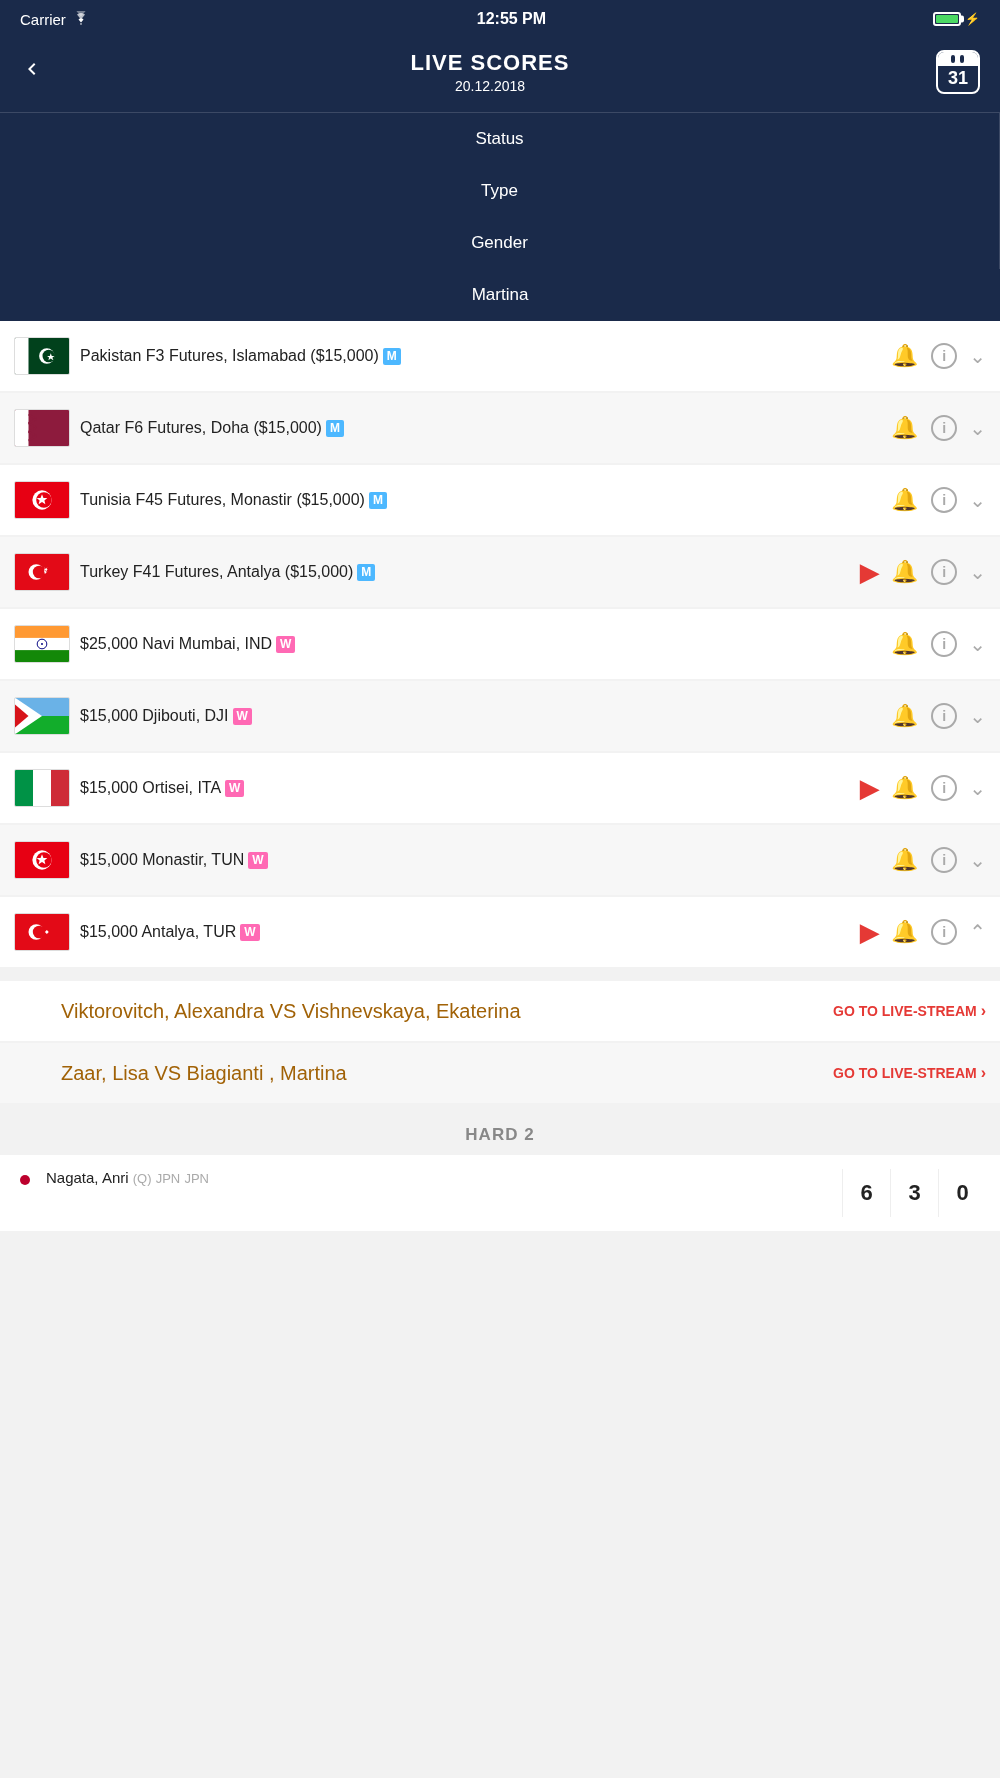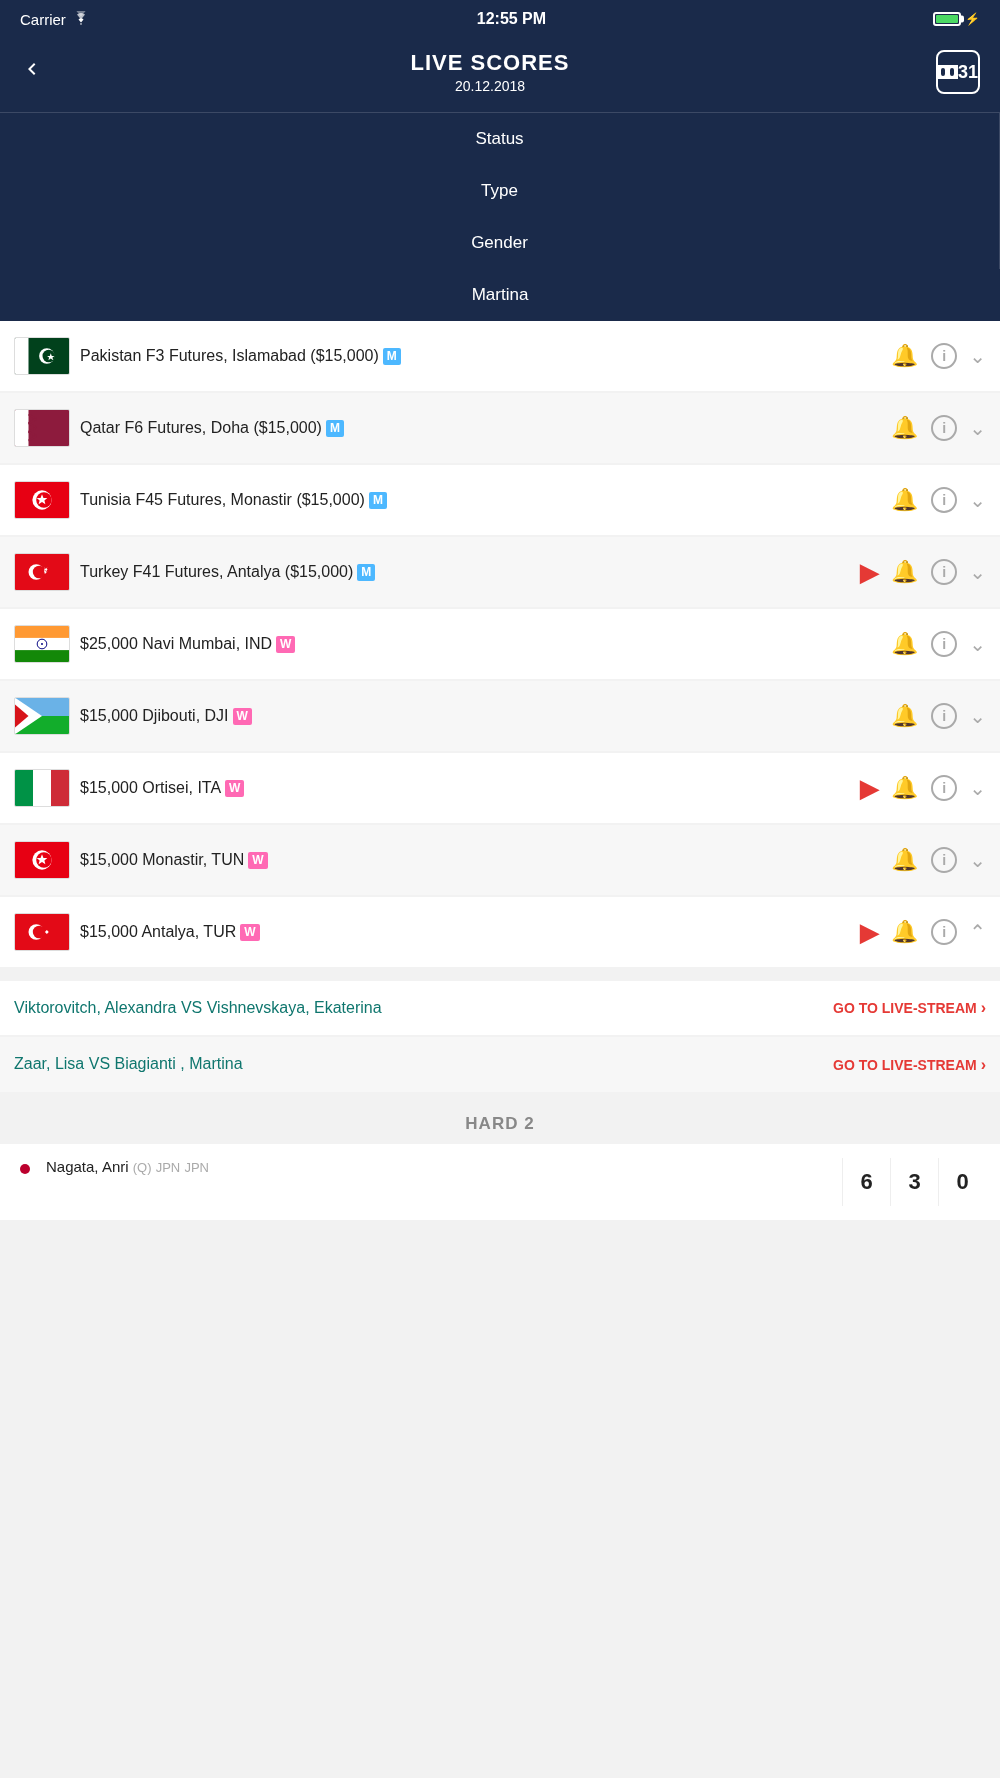--- a/index.html
+++ b/index.html
@@ -32,21 +32,21 @@
       align-items: center;
       justify-content: space-between;
       padding: 12px 20px 18px 20px;
     }
     .header .back-btn { color: white; font-size: 24px; cursor: pointer; }
     .header-title { text-align: center; }
     .header-title h1 { color: white; font-size: 22px; font-weight: 700; letter-spacing: 1px; }
     .header-title p { color: white; font-size: 14px; margin-top: 2px; }
     .calendar-wrapper {
       width: 44px; height: 44px; border: 2px solid white; border-radius: 8px; overflow: hidden;
-      display: flex; flex-direction: row; align-items: center;
+      display: flex; flex-direction: column; align-items: center;
     }
     .cal-header { background: white; width: 100%; display: flex; justify-content: center; padding: 3px 0; }
     .cal-header .rings { display: flex; gap: 5px; }
     .cal-header .ring { width: 4px; height: 8px; border: 2px solid #1a2a4a; border-radius: 2px; }
     .cal-body { color: white; font-size: 18px; font-weight: 700; padding: 2px 0; }
 
     
     .filter-bar {
       background: #1a2a4a;
       display: flex;
@@ -88,21 +88,21 @@
 
     
     .section-title {
       text-align: center; padding: 20px 0 10px; font-size: 17px; font-weight: 700;
       color: #888; letter-spacing: 1px; background: #f2f2f2;
     }
     .live-stream-row {
       background: white; display: flex; align-items: center; justify-content: space-between;
       padding: 16px 14px; margin-bottom: 2px;
     }
-    .stream-players { font-size: 16px; color: #0f766e; max-width: 55%; line-height: 1.4; }
+    .stream-players { font-size: 20px; color: #a16207; max-width: 55%; line-height: 1.4; margin-left: 47px; }
     .stream-link { display: flex; align-items: center; gap: 4px; color: #e53935; font-size: 14px; font-weight: 700; cursor: pointer; }
     .stream-link .arrow { font-size: 16px; }
 
     
     .hard-section { background: #f2f2f2; padding: 12px 0 8px; }
     .hard-title {
       text-align: center; font-size: 17px; font-weight: 700; color: #888; letter-spacing: 1px; margin-bottom: 10px;
     }
     .match-row {
       background: white; display: flex; align-items: flex-start; padding: 14px 14px;

